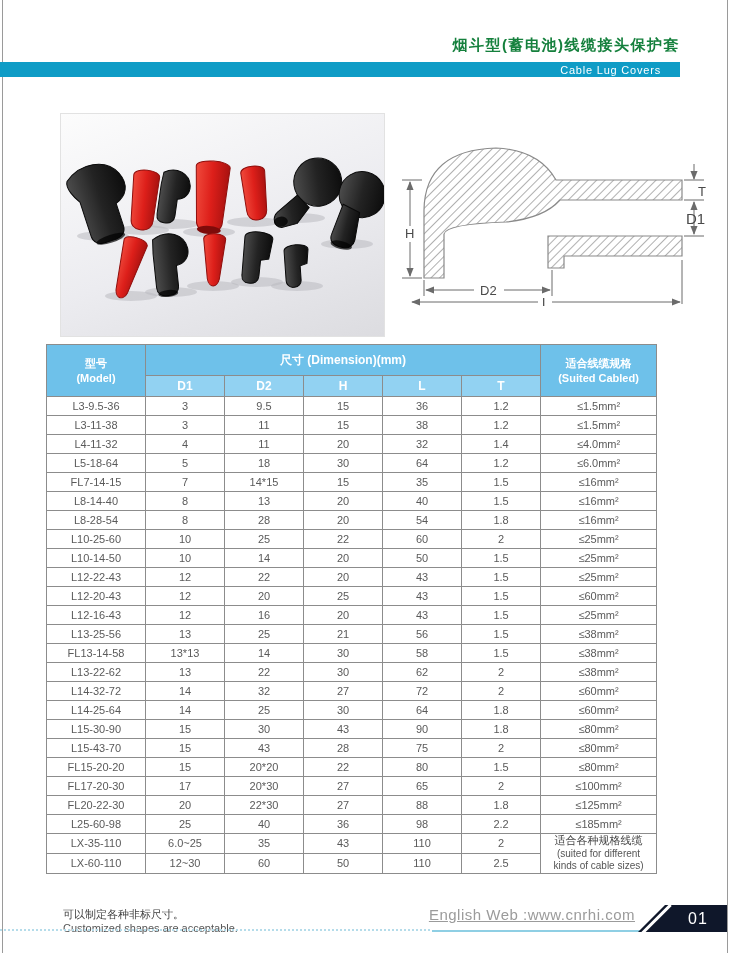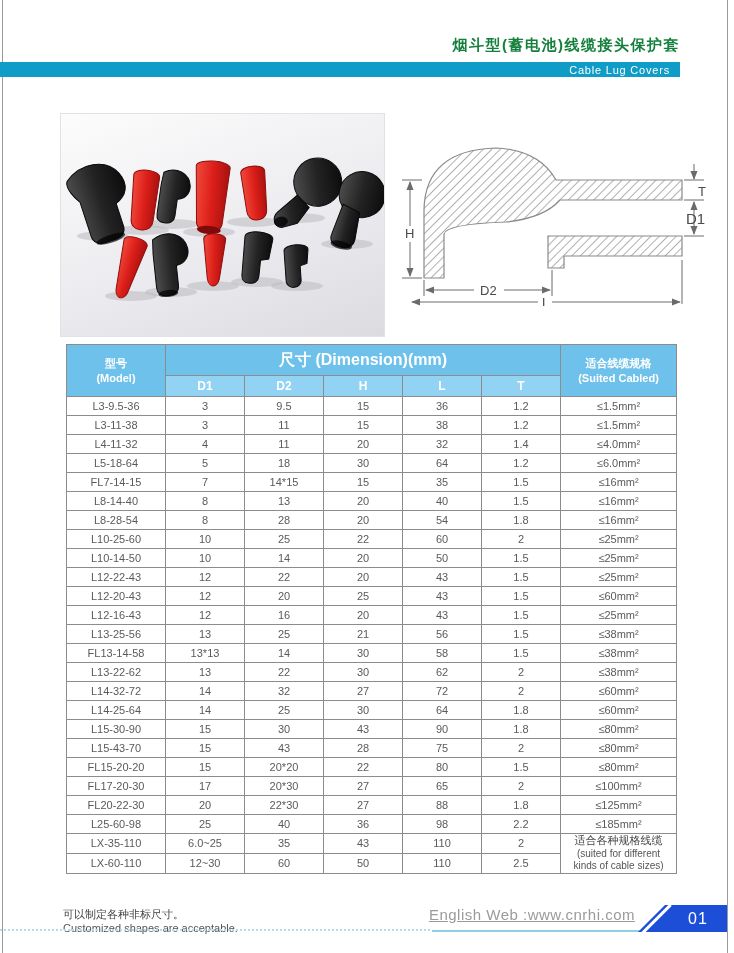--- a/index.html
+++ b/index.html
@@ -19,56 +19,56 @@
     position: absolute; top: 36px; left: 0; width: 680px;
     text-align: right;
     font-size: 15px; font-weight: bold; color: #15803d;
     letter-spacing: 1.5px;
   }
   .teal-bar {
     position: absolute; top: 62px; left: 0; width: 680px; height: 15px;
     background: #0f9cc6;
     color: #fff; font-size: 11px; letter-spacing: 0.8px;
     display: flex; align-items: center; justify-content: flex-end;
-    padding-right: 10px;
+    padding-right: 19px;
   }
 
   
   .photo-box {
     position: absolute; left: 60px; top: 113px; width: 325px; height: 224px;
     background: linear-gradient(160deg, #fcfcfc 0%, #ececf0 55%, #dcdce0 100%);
     border: 1px solid #e2e2e2;
   }
   .photo-box svg { display: block; }
 
   
   .diagram-box { position: absolute; left: 392px; top: 138px; width: 318px; height: 168px; }
   .dim-label { font-size: 13px; fill: #4a4a4a; font-family: "Liberation Sans", sans-serif; }
   .dim-label.big { font-size: 15px; }
 
   
   table.spec {
-    position: absolute; left: 66px; top: 344px;
+    position: absolute; left: 46px; top: 344px;
     width: 610px;
     border-collapse: collapse;
     table-layout: fixed;
     font-size: 11px;
     color: #5a5a5a;
     padding-left: 15px;
   }
   table.spec th, table.spec td {
     border: 1px solid #8c8c8c;
     text-align: center;
     vertical-align: middle;
     padding: 0;
   }
   table.spec thead th { color: #fff; font-weight: bold; }
   th.hdr-dark { background: #6ec1ea; }
   th.hdr-light { background: #92d2f2; height: 21px; font-size: 12px; }
-  th.hdr-main { height: 31px; font-size: 16px; }
+  th.hdr-main { height: 31px; font-size: 12px; }
   th.hdr-model, th.hdr-suited { font-size: 11px; line-height: 1.35; }
   table.spec tbody td { height: 19px; background: #fff; }
   td.suited.merged { font-size: 10px; line-height: 1.25; color: #555; }
   td.suited.merged div:first-child { font-size: 11px; color: #444; }
 
   col.c-model { width: 99px; }
   col.c-dim { width: 79px; }
   col.c-suited { width: 116px; }
 
   
@@ -84,21 +84,21 @@
     position: absolute; left: 432px; top: 930px; width: 295px; height: 2px;
     background: #8fcfe4;
   }
   .footer-web {
     position: absolute; top: 906px; left: 300px; width: 335px;
     text-align: right;
     font-size: 15px; color: #9b9b9b; letter-spacing: 0.5px; text-decoration: underline;
   }
   .page-badge {
     position: absolute; left: 638px; top: 905px; width: 89px; height: 27px;
-    background: #1d4ed8;
+    background: #0f172a;
     clip-path: polygon(27px 0, 100% 0, 100% 100%, 0 100%);
   }
   .page-badge .slash {
     position: absolute; left: 17px; top: -6px; width: 3px; height: 40px;
     background: #fff; transform: rotate(45deg);
   }
   .page-badge .num {
     position: absolute; right: 0; top: 0; width: 58px; height: 27px;
     display: flex; align-items: center; justify-content: center;
     color: #fff; font-size: 16px; letter-spacing: 1px;

